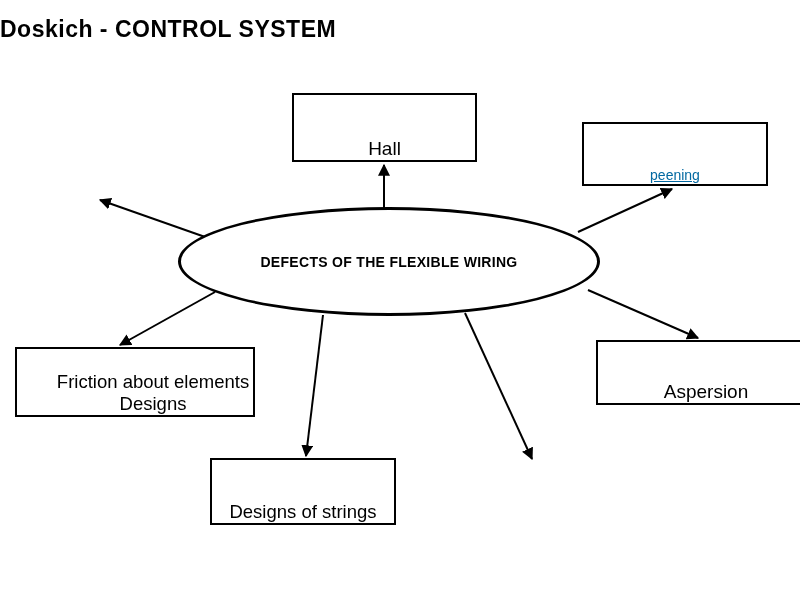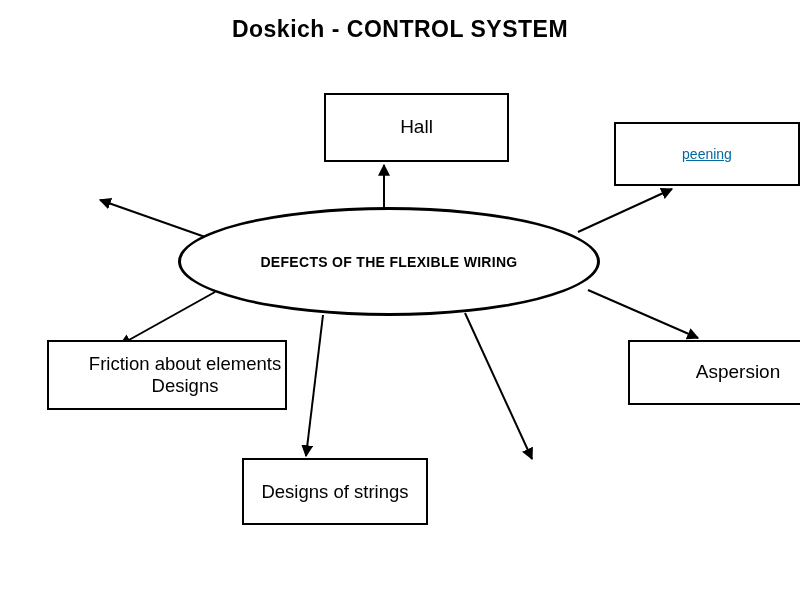--- a/index.html
+++ b/index.html
@@ -17,47 +17,45 @@
     width: 800px;
     height: 600px;
     background: #ffffff;
     overflow: hidden;
   }
   #title {
     position: absolute;
     left: 0;
     top: 16px;
     width: 800px;
-    text-align: center;
     font-size: 23px;
     font-weight: bold;
     letter-spacing: 0.5px;
     color: #000000;
   }
   #edges {
     position: absolute;
     left: 0;
     top: 0;
     width: 800px;
     height: 600px;
   }
   .node {
     position: absolute;
     box-sizing: border-box;
     border: 2px solid #000000;
     background: #ffffff;
     display: flex;
-    align-items: center;
+    align-items: flex-end;
     justify-content: center;
     text-align: center;
     font-size: 19px;
     line-height: 1.18;
     color: #000000;
     white-space: nowrap;
-    margin-left: 32px;
   }
   .node .label {
     display: block;
     white-space: nowrap;
   }
   .node.wrap,
   .node.wrap .label {
     white-space: normal;
   }
   #center-ellipse {
@@ -125,21 +123,21 @@
 
 
   <div class="node" style="left:292px; top:93px; width:185px; height:69px;">
     <span class="label">Hall</span>
   </div>
 
   <div class="node" style="left:582px; top:122px; width:186px; height:64px;">
     <span class="label link-text">peening</span>
   </div>
 
-  <div class="node wrap" style="left:15px; top:340px; width:240px; height:70px; font-size:18.5px;padding-left:36px;">
+  <div class="node wrap" style="left:15px; top:347px; width:240px; height:70px; font-size:18.5px;padding-left:36px;">
     <span class="label">Friction about elements Designs</span>
   </div>
 
   <div class="node" style="left:210px; top:458px; width:186px; height:67px; font-size:18.5px;">
     <span class="label">Designs of strings</span>
   </div>
 
 
   <div class="node" style="left:596px; top:340px; width:220px; height:65px;">
     <span class="label">Aspersion</span>

